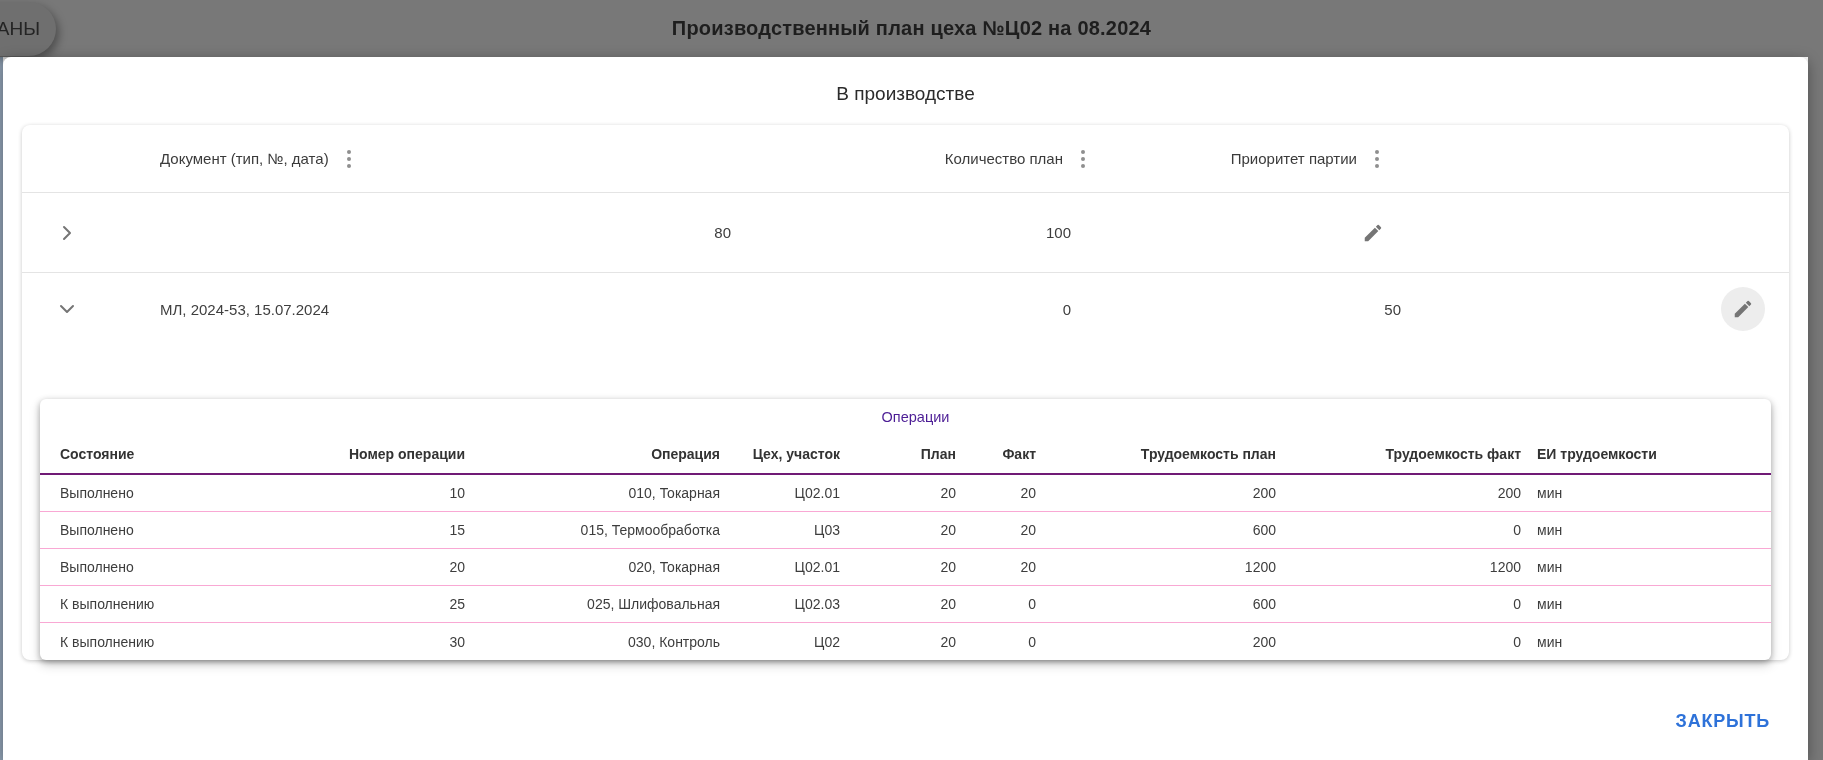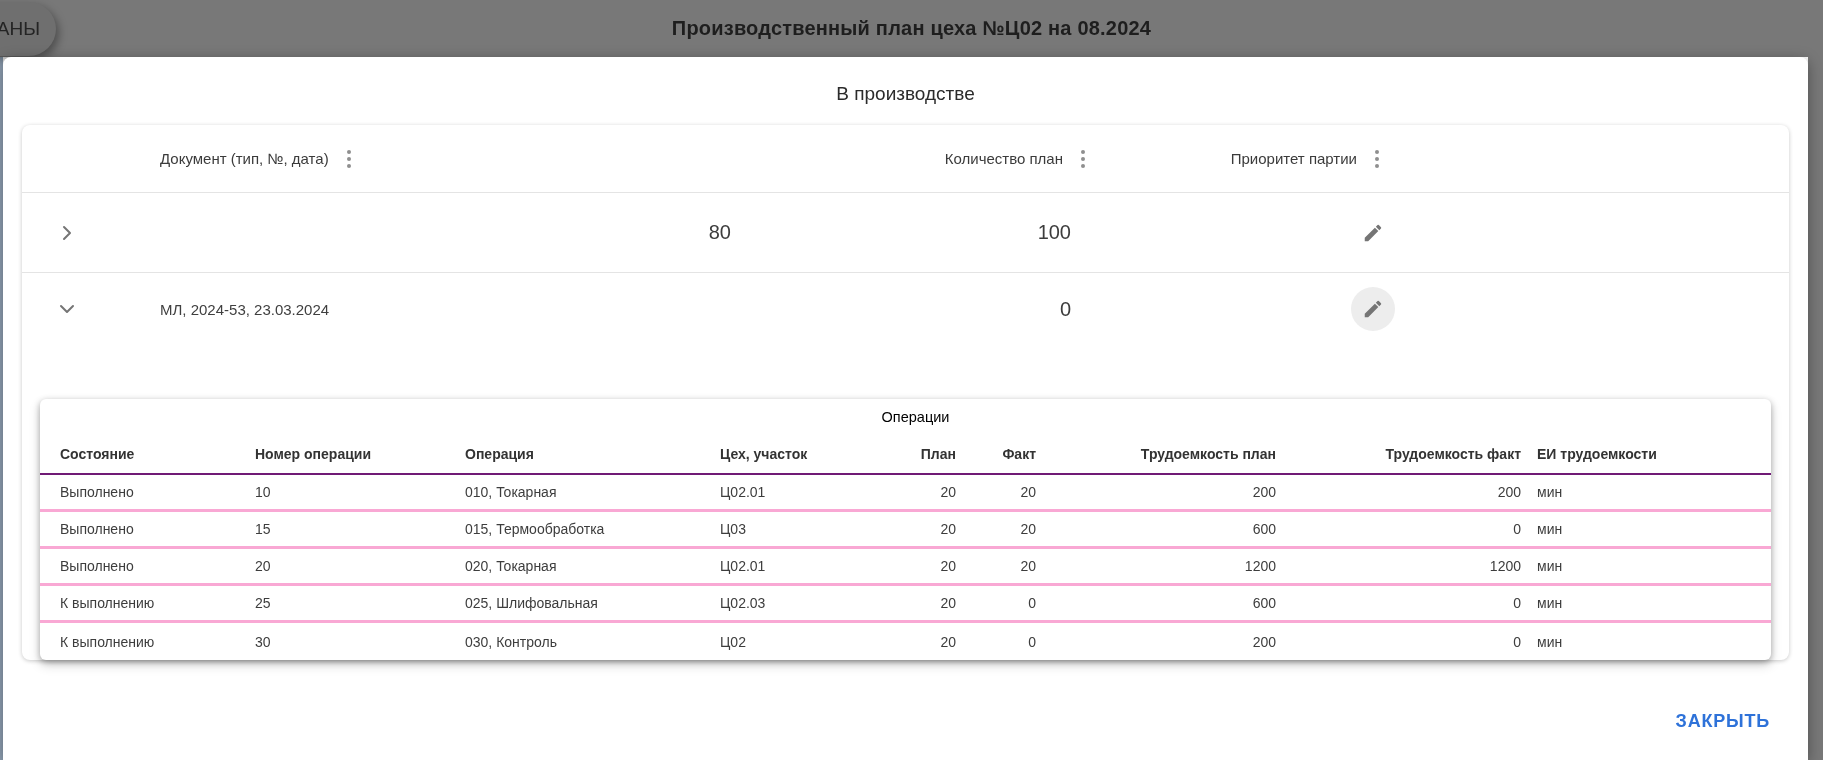--- a/index.html
+++ b/index.html
@@ -28,42 +28,42 @@
   .card { margin:0 19px; border-radius:8px; box-shadow:0 1px 4px rgba(0,0,0,.22); background:#fff; }
   .mrow { display:grid; grid-template-columns:90px 1fr 340px 330px 370px; align-items:center; }
   .mhead { height:68px; border-bottom:1px solid #e4e4e4; font-size:15px; color:#3b3b3b; }
   .mdata1 { height:80px; border-bottom:1px solid #e4e4e4; }
   .mdata2 { height:72px; }
   .hcell { display:flex; align-items:center; gap:14px; }
   .hcell.doc { padding-left:48px; justify-content:flex-start; }
   .hcell.mid { justify-content:flex-end; }
   .hcell.last { justify-content:flex-end; padding-right:36px; }
   .dcell-doc { padding-left:48px; font-size:15px; color:#3f3f3f; }
-  .dcell-num { text-align:right; padding-right:18px; font-size:20px; color:#3d3d3d; }
+  .dcell-num { text-align:right; padding-right:18px; font-size:15px; color:#3d3d3d; }
   .dcell-edit { display:flex; justify-content:flex-end; padding-right:24px; }
   .expander { display:flex; justify-content:center; align-items:center; cursor:pointer; }
 
   .kebab { display:flex; flex-direction:column; gap:3px; cursor:pointer; padding:4px; }
   .kebab i { width:4px; height:4px; border-radius:50%; background:#8f8f8f; display:block; }
 
   .icon-btn { width:44px; height:44px; border-radius:50%; display:flex; align-items:center;
               justify-content:center; cursor:pointer; background:transparent; border:none; }
   .icon-btn.hovered { background:#ededed; }
 
   
   .ops-card { margin:54px 18px 30px 18px; border-radius:6px; background:#fff;
               box-shadow:0 2px 6px rgba(0,0,0,.28), 0 5px 12px rgba(0,0,0,.16); padding-top:10px; }
-  .ops-title { text-align:center; font-size:14.5px; color:#000000; height:26px;padding-left:20px; }
+  .ops-title { text-align:center; font-size:14.5px; color:#4c1d95; height:26px;padding-left:20px; }
   .ops-row { display:grid; grid-template-columns:215px 210px 255px 120px 130px 80px 240px 245px 1fr;
              align-items:center; font-size:14px; }
   .ops-head { height:40px; border-bottom:2px solid #701a75; font-weight:600; color:#333; }
-  .ops-data { height:37px; border-bottom:3px solid #f9a8d4; color:#3d3d3d; }
+  .ops-data { height:37px; border-bottom:1px solid #f9a8d4; color:#3d3d3d; }
   .ops-data:last-child { border-bottom:none; }
   .c-left  { padding-left:20px; text-align:left; }
-  .c-plain { text-align:left; }
+  .c-plain { text-align:right; }
   .c-right { text-align:right; padding-right:14px; }
   .c-unit  { text-align:left; padding-left:2px; }
 
   
   .close-btn { position:absolute; right:28px; bottom:20px; background:none; border:none;
                color:#2e72d9; font-family:"Liberation Sans",sans-serif; font-size:18px;
                font-weight:600; letter-spacing:.8px; cursor:pointer; padding:8px 10px; }
 
   svg { display:block; }
 </style>
@@ -129,22 +129,23 @@
         </button>
       </div>
     </div>
 
     <div class="mrow mdata2">
       <div class="expander">
         <svg width="24" height="24" viewBox="0 0 24 24">
           <path d="M6 9l6 6 6-6" fill="none" stroke="#757575" stroke-width="2" stroke-linecap="round" stroke-linejoin="round"></path>
         </svg>
       </div>
-      <div class="dcell-doc">МЛ, 2024-53, 23.03.2024</div>
+      <div class="dcell-doc">МЛ, 2024-53, 15.07.2024</div>
       <div class="dcell-num">0</div>
+      <div class="dcell-num">50</div>
       <div class="dcell-edit">
         <button class="icon-btn hovered">
           <svg width="22" height="22" viewBox="0 0 24 24">
             <path d="M3 17.25V21h3.75L17.81 9.94l-3.75-3.75L3 17.25zM20.71 7.04c.39-.39.39-1.02 0-1.41l-2.34-2.34a.9959.9959 0 0 0-1.41 0l-1.83 1.83 3.75 3.75 1.83-1.83z" fill="#757575"></path>
           </svg>
         </button>
       </div>
     </div>
 
     <div class="ops-card">

